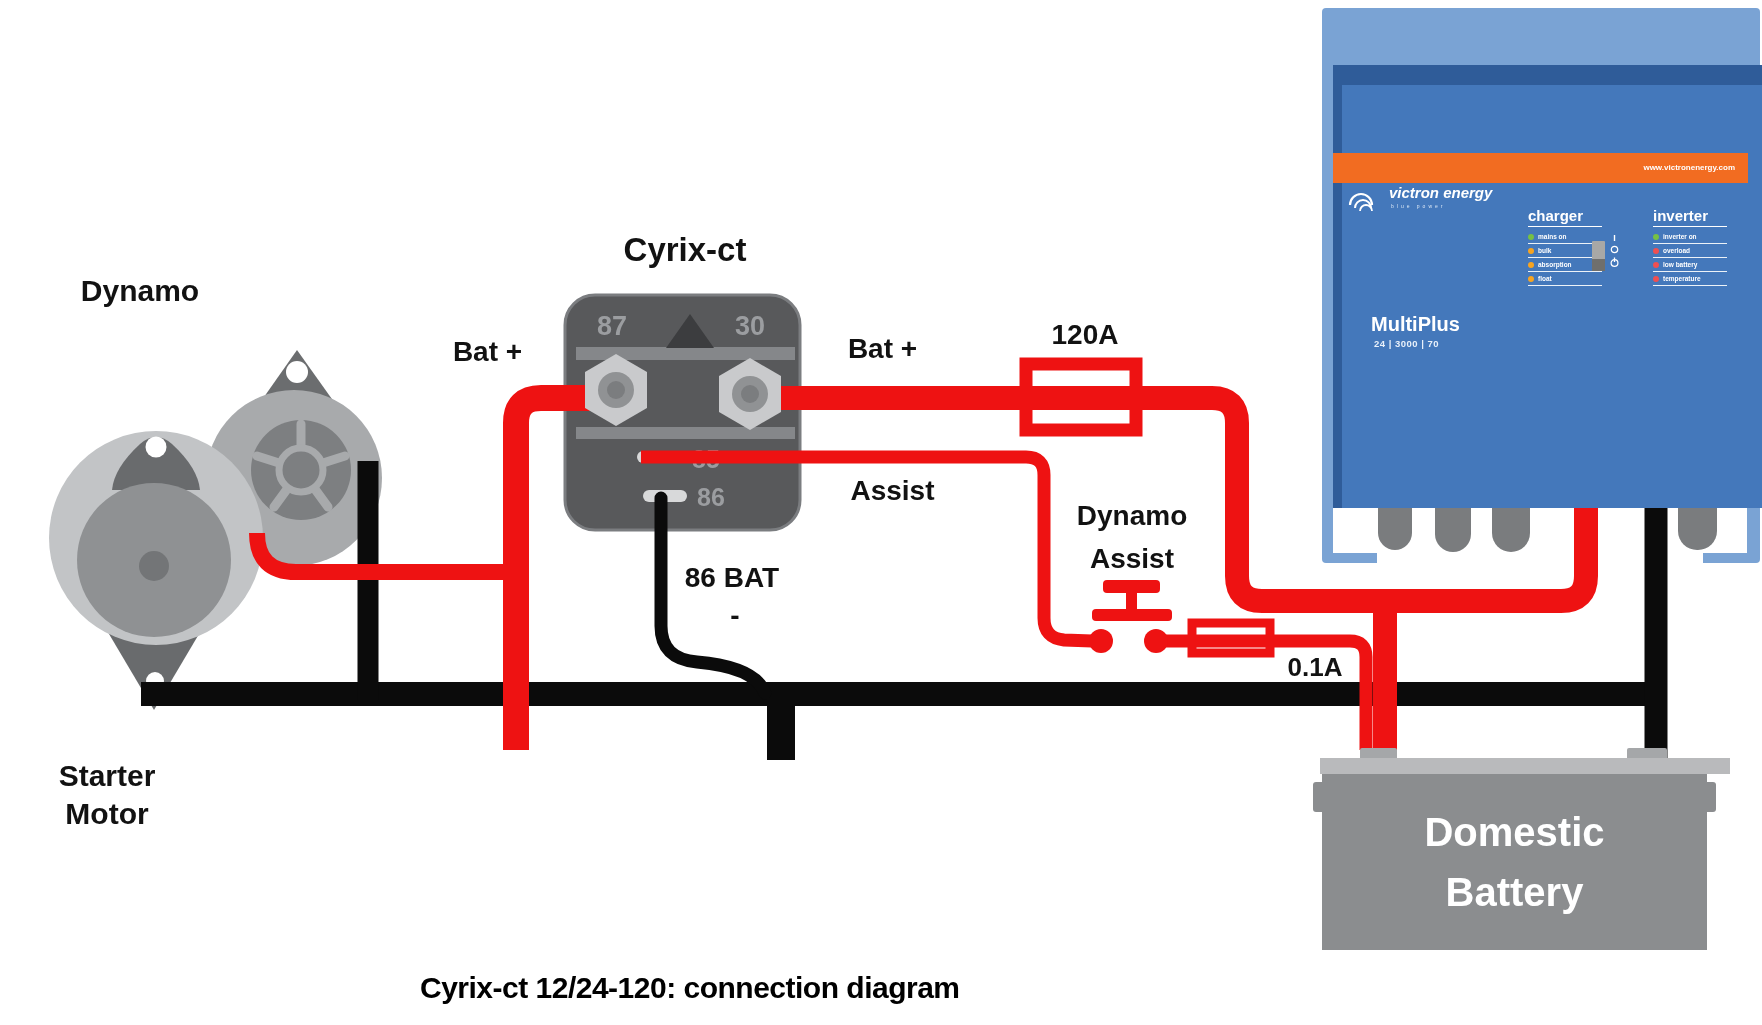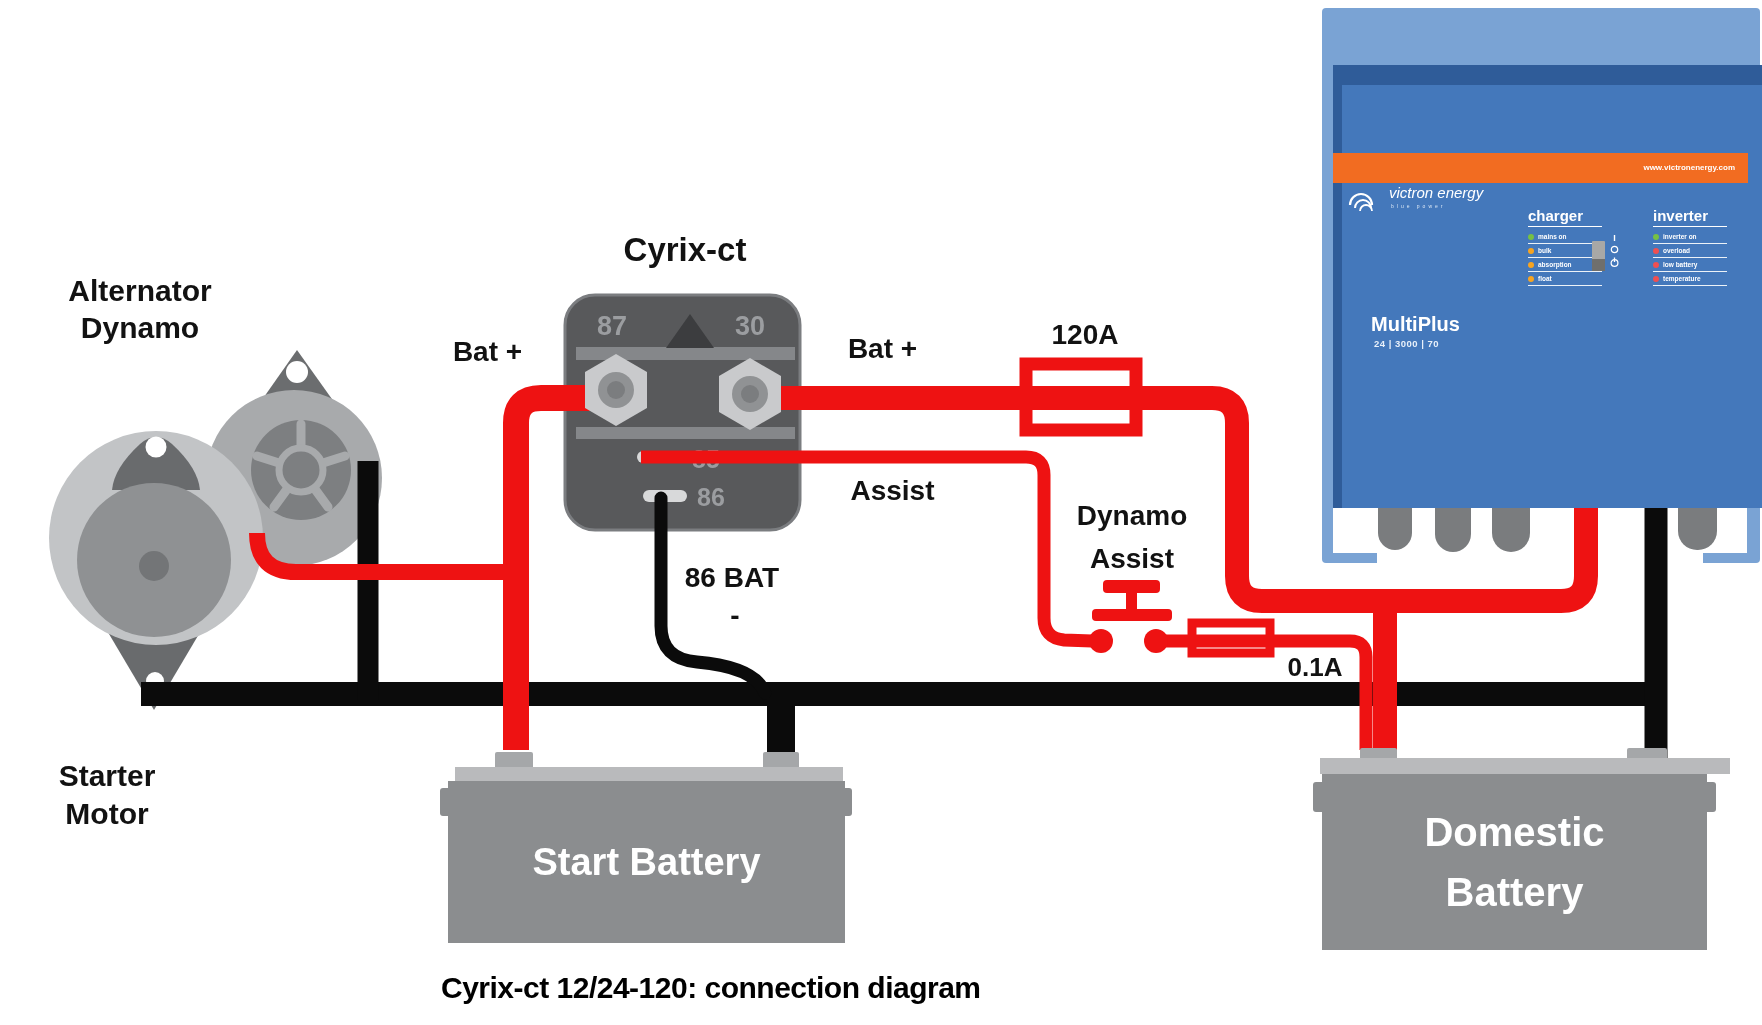--- a/index.html
+++ b/index.html
@@ -13,41 +13,41 @@
   #multiplus{position:absolute;left:1322px;top:8px;width:438px;height:555px;z-index:1;}
   .mp-plate{position:absolute;inset:0;background:var(--plate-blue);border-radius:4px;}
   .mp-cut1{position:absolute;left:11px;top:500px;width:414px;height:45px;background:#fff;}
   .mp-cut2{position:absolute;left:55px;top:545px;width:326px;height:10px;background:#fff;}
   .mp-panel{position:absolute;left:11px;top:57px;width:415px;height:443px;background:var(--panel-blue);padding-left:24px;}
   .mp-shadow-top{position:absolute;left:0;top:0;width:100%;height:20px;background:var(--panel-shadow);}
   .mp-shadow-left{position:absolute;left:0;top:0;width:9px;height:100%;background:var(--panel-shadow);}
   .mp-stripe{position:absolute;left:0;top:88px;width:415px;height:30px;background:var(--stripe-orange);}
   .mp-web{position:absolute;right:13px;top:10px;font-size:8px;font-weight:bold;color:#fff;white-space:nowrap;}
   .mp-logo{position:absolute;left:13px;top:120px;display:flex;gap:7px;align-items:flex-start;}
-  .mp-brand{color:#fff;font-weight:normal;font-style:italic;font-size:15px;line-height:15px;}
+  .mp-brand{color:#fff;font-weight:bold;font-style:italic;font-size:15px;line-height:15px;}
   .mp-brand-sub{color:#d9e6f5;font-size:5px;letter-spacing:3px;margin-top:3px;margin-left:2px;}
   .mp-model{position:absolute;left:38px;top:248px;color:#fff;font-weight:bold;font-size:20px;}
   .mp-spec{position:absolute;left:41px;top:273px;color:#e8f0fa;font-weight:bold;font-size:9.5px;letter-spacing:.5px;}
   .led-col{position:absolute;top:142px;width:74px;}
   .led-title{color:#fff;font-weight:bold;font-size:15px;border-bottom:1px solid #fff;padding-bottom:2px;margin-bottom:3px;}
   .led-row{display:flex;align-items:center;gap:4px;border-bottom:1px solid rgba(255,255,255,.9);height:13px;}
   .led-dot{width:6px;height:6px;border-radius:50%;flex:0 0 auto;}
   .led-label{color:#fff;font-size:6.5px;font-weight:bold;white-space:nowrap;}
   .mp-switch{position:absolute;left:259px;top:176px;width:13px;height:30px;background:#a8a8a6;border-radius:1px;}
   .mp-switch-low{position:absolute;left:0;bottom:0;width:100%;height:40%;background:#6f6f6d;}
   .mp-sw-icons{position:absolute;left:277px;top:169px;display:flex;flex-direction:column;align-items:center;gap:3px;color:#fff;}
   .mp-sw-icons .i-txt{font-size:9px;font-weight:bold;line-height:8px;}
   
   .battery{position:absolute;z-index:3;}
   .bat-post{position:absolute;background:#a5a7a9;border-radius:2px 2px 0 0;}
   .bat-strip{position:absolute;background:#b9babc;}
   .bat-body{position:absolute;background:#8b8d8f;display:flex;flex-direction:column;align-items:center;justify-content:center;}
   .bat-tab{position:absolute;background:#8b8d8f;border-radius:3px 0 0 3px;}
   .bat-text{color:#fff;font-weight:bold;font-size:40px;line-height:60px;text-align:center;}
-  #caption{position:absolute;left:420px;top:971px;font-size:30px;font-weight:700;letter-spacing:-.5px;color:#000;z-index:6;white-space:nowrap;margin-left:21px;}
+  #caption{position:absolute;left:420px;top:971px;font-size:30px;font-weight:700;letter-spacing:-.5px;color:#000;z-index:6;white-space:nowrap;}
 </style>
 </head>
 <body>
 
 <div id="stage">
 
   <div id="multiplus">
     <div class="mp-plate"></div>
     <div class="mp-cut1"></div>
     <div class="mp-cut2"></div>
@@ -203,45 +203,34 @@
     <g>
       <polygon points="616,354 647,372 647,408 616,426 585,408 585,372" fill="#c9cacc"></polygon>
       <circle cx="616" cy="390" r="18" fill="#909294"></circle>
       <circle cx="616" cy="390" r="9" fill="#7b7d7f"></circle>
       <polygon points="750,358 781,376 781,412 750,430 719,412 719,376" fill="#c9cacc"></polygon>
       <circle cx="750" cy="394" r="18" fill="#909294"></circle>
       <circle cx="750" cy="394" r="9" fill="#7b7d7f"></circle>
     </g>
   </svg>
 
-  <div class="battery" style="left:440px;top:748px;width:412px;height:196px;">
-    <div class="bat-post" style="left:55px;top:4px;width:38px;height:16px;"></div>
-    <div class="bat-post" style="left:323px;top:4px;width:36px;height:16px;"></div>
-    <div class="bat-strip" style="left:15px;top:19px;width:388px;height:14px;"></div>
-    <div class="bat-tab" style="left:0;top:40px;width:9px;height:28px;"></div>
-    <div class="bat-tab" style="left:403px;top:40px;width:9px;height:28px;border-radius:0 3px 3px 0;"></div>
-    <div class="bat-body" style="left:8px;top:33px;width:397px;height:162px;">
-      <div class="bat-text" style="font-size:38px;">Start Battery</div>
-    </div>
-  </div>
 
   <div class="battery" style="left:1313px;top:746px;width:420px;height:206px;">
     <div class="bat-post" style="left:47px;top:2px;width:37px;height:18px;"></div>
     <div class="bat-post" style="left:314px;top:2px;width:40px;height:18px;"></div>
     <div class="bat-strip" style="left:7px;top:12px;width:410px;height:16px;"></div>
     <div class="bat-tab" style="left:0;top:36px;width:9px;height:30px;"></div>
     <div class="bat-tab" style="left:394px;top:36px;width:9px;height:30px;border-radius:0 3px 3px 0;"></div>
     <div class="bat-body" style="left:9px;top:28px;width:385px;height:176px;">
       <div class="bat-text">Domestic</div>
       <div class="bat-text">Battery</div>
     </div>
   </div>
 
   <div class="lbl" style="left:30px;top:272px;width:220px;font-size:30px;line-height:37px;">
-    <div>Alternator</div>
     <div>Dynamo</div>
   </div>
   <div class="lbl" style="left:17px;top:757px;width:180px;font-size:30px;line-height:38px;">
     <div>Starter</div>
     <div>Motor</div>
   </div>
   <div class="lbl" style="left:565px;top:231px;width:240px;font-size:33px;">Cyrix-ct</div>
   <div class="lbl" style="left:440px;top:336px;width:95px;font-size:28px;">Bat +</div>
   <div class="lbl" style="left:835px;top:333px;width:95px;font-size:28px;">Bat +</div>
   <div class="lbl" style="left:1035px;top:319px;width:100px;font-size:28px;">120A</div>

